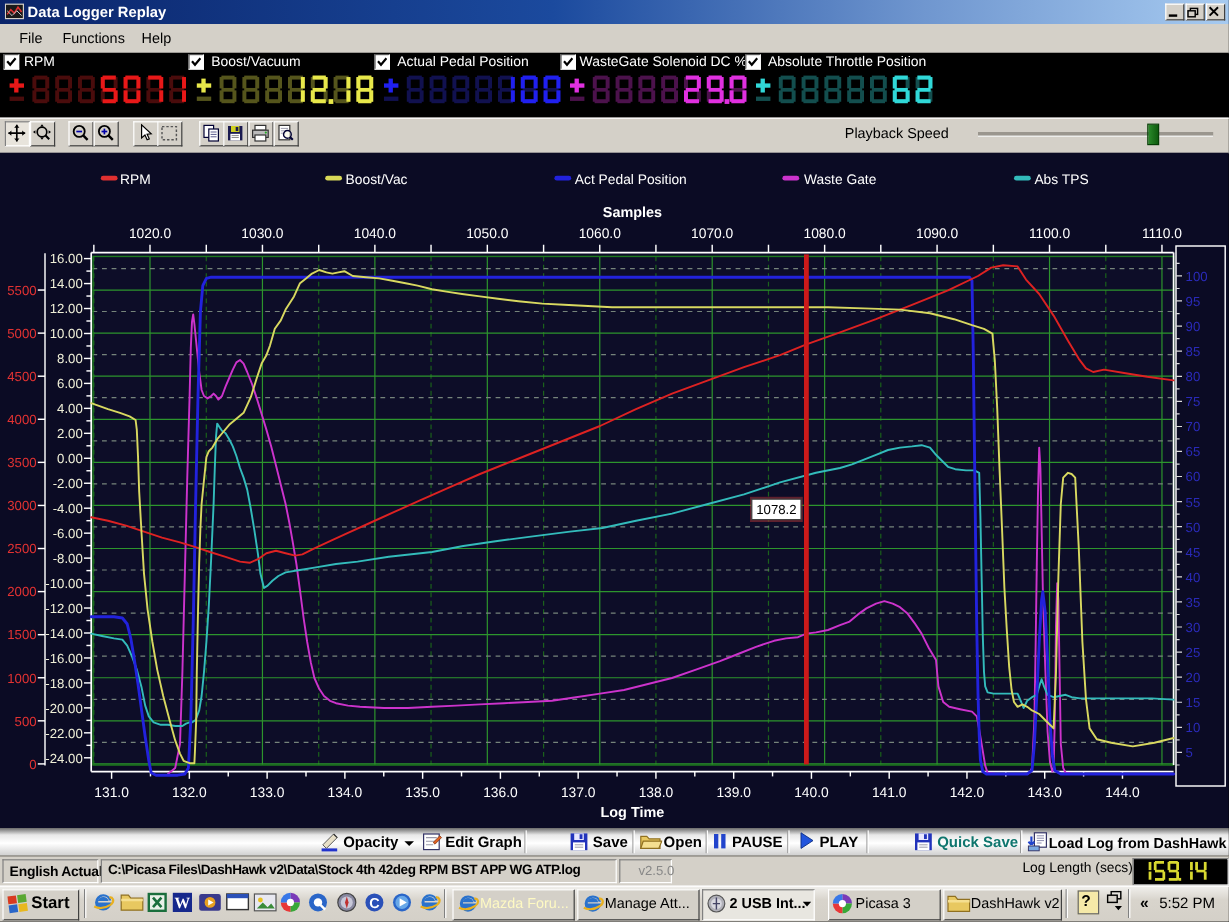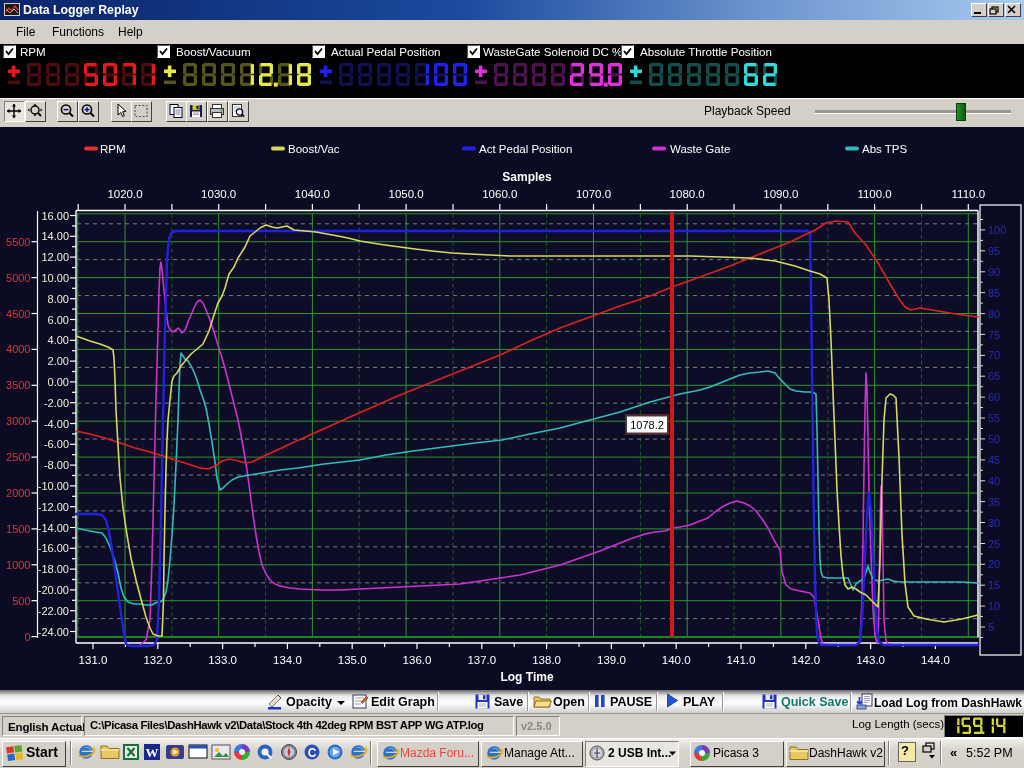--- a/index.html
+++ b/index.html
@@ -815,21 +815,21 @@
   </svg>
 <div class="abs" style="left:874px;top:696px;font-size:12px;font-weight:bold;color:#000;white-space:nowrap">Load Log from DashHawk</div>
 <div class="abs" style="left:0;top:713px;width:1024px;height:25px;background:#d4d0c8;border-top:1px solid #9a968e"></div>
 <div class="abs sunken" style="left:2px;top:716px;width:78px;height:18px;background:#d4d0c8">
     <div style="margin:3px 0 0 5px;font-size:11.6px;font-weight:bold;color:#000;white-space:nowrap;letter-spacing:-0.2px">English Actual</div>
   </div>
 <div class="abs sunken" style="left:84px;top:716px;width:428px;height:18px;background:#d4d0c8">
     <div style="margin:2px 0 0 5px;font-size:11.3px;font-weight:bold;color:#000;white-space:nowrap;letter-spacing:-0.35px">C:\Picasa Files\DashHawk v2\Data\Stock 4th 42deg RPM BST APP WG ATP.log</div>
   </div>
 <div class="abs sunken" style="left:516px;top:716px;width:42px;height:18px;background:#d4d0c8">
-    <div style="margin:3px 0 0 4px;font-size:11px;font-weight:bold;color:#888">v2.5.0</div>
+    <div style="margin:3px 0 0 15px;font-size:11px;font-weight:normal;color:#888">v2.5.0</div>
   </div>
 <div class="abs" style="left:852px;top:718px;font-size:11.5px;color:#000">Log Length (secs)</div>
 <div class="abs sunken" style="left:944px;top:715px;width:78px;height:21px;background:#000"></div>
 <svg class="abs" style="left:944px;top:715px" width="78" height="21">
     <rect x="13.2" y="3.3" width="2.3" height="6.8" fill="#d8d830"></rect>
     <rect x="13.2" y="11.3" width="2.3" height="6.8" fill="#d8d830"></rect>
     <rect x="18.5" y="2.5" width="7.5" height="2.3" fill="#d8d830"></rect>
     <rect x="17.5" y="3.3" width="2.3" height="6.8" fill="#d8d830"></rect>
     <rect x="18.5" y="9.8" width="7.5" height="2.2" fill="#d8d830"></rect>
     <rect x="24.7" y="11.3" width="2.3" height="6.8" fill="#d8d830"></rect>
@@ -926,21 +926,21 @@
     <path d="M2.5 13.5 Q9 16.5 16 12 Q19 9.8 18.2 7.4 Q17.6 5.8 15.2 5.6" stroke="#e8b020" stroke-width="1.8" fill="none"></path>
   </svg>
 <div class="abs" style="left:370px;top:741px;width:1px;height:24px;background:#808080"></div>
 <div class="abs" style="left:371px;top:741px;width:1px;height:24px;background:#fff"></div>
 <div class="abs" style="left:377px;top:741px;width:100px;height:24px;background:#d4d0c8;border-top:1px solid #fff;border-left:1px solid #fff;border-right:1px solid #404040;border-bottom:1px solid #404040"></div>
 <svg class="abs" style="left:380px;top:743px" width="20" height="20">
     <path d="M10 3.2 a6.8 6.8 0 1 0 6.8 6.8 l-11 0 a4.6 4.6 0 0 1 9 -1.6 l2 0 a6.8 6.8 0 0 0 -6.8 -5.2 Z" fill="#2a72cc"></path>
     <path d="M10 5.4 a4.6 4.6 0 0 1 4.5 3.4 l-9 0 a4.6 4.6 0 0 1 4.5 -3.4 Z" fill="#2a72cc"></path>
     <path d="M2.5 13.5 Q9 16.5 16 12 Q19 9.8 18.2 7.4 Q17.6 5.8 15.2 5.6" stroke="#e8b020" stroke-width="1.8" fill="none"></path>
   </svg>
-<div class="abs" style="left:400px;top:746px;font-size:12px;font-weight:normal;color:#ef4444;white-space:nowrap;overflow:hidden;max-width:77px">Mazda Foru...</div>
+<div class="abs" style="left:400px;top:746px;font-size:12px;font-weight:normal;color:#fef9c3;white-space:nowrap;overflow:hidden;max-width:77px">Mazda Foru...</div>
 <div class="abs" style="left:481px;top:741px;width:100px;height:24px;background:#d4d0c8;border-top:1px solid #fff;border-left:1px solid #fff;border-right:1px solid #404040;border-bottom:1px solid #404040"></div>
 <svg class="abs" style="left:484px;top:743px" width="20" height="20">
     <path d="M10 3.2 a6.8 6.8 0 1 0 6.8 6.8 l-11 0 a4.6 4.6 0 0 1 9 -1.6 l2 0 a6.8 6.8 0 0 0 -6.8 -5.2 Z" fill="#2a72cc"></path>
     <path d="M10 5.4 a4.6 4.6 0 0 1 4.5 3.4 l-9 0 a4.6 4.6 0 0 1 4.5 -3.4 Z" fill="#2a72cc"></path>
     <path d="M2.5 13.5 Q9 16.5 16 12 Q19 9.8 18.2 7.4 Q17.6 5.8 15.2 5.6" stroke="#e8b020" stroke-width="1.8" fill="none"></path>
   </svg>
 <div class="abs" style="left:504px;top:746px;font-size:12px;font-weight:normal;color:#000;white-space:nowrap;overflow:hidden;max-width:77px">Manage Att...</div>
 <div class="abs" style="left:585px;top:741px;width:92px;height:24px;background:#e8e6e0;border-top:1px solid #808080;border-left:1px solid #808080;border-right:1px solid #fff;border-bottom:1px solid #fff"></div>
 <svg class="abs" style="left:588px;top:745px" width="18" height="18">
     <circle cx="9" cy="8" r="7" fill="#b0b0b8" stroke="#555" stroke-width="1"></circle>

